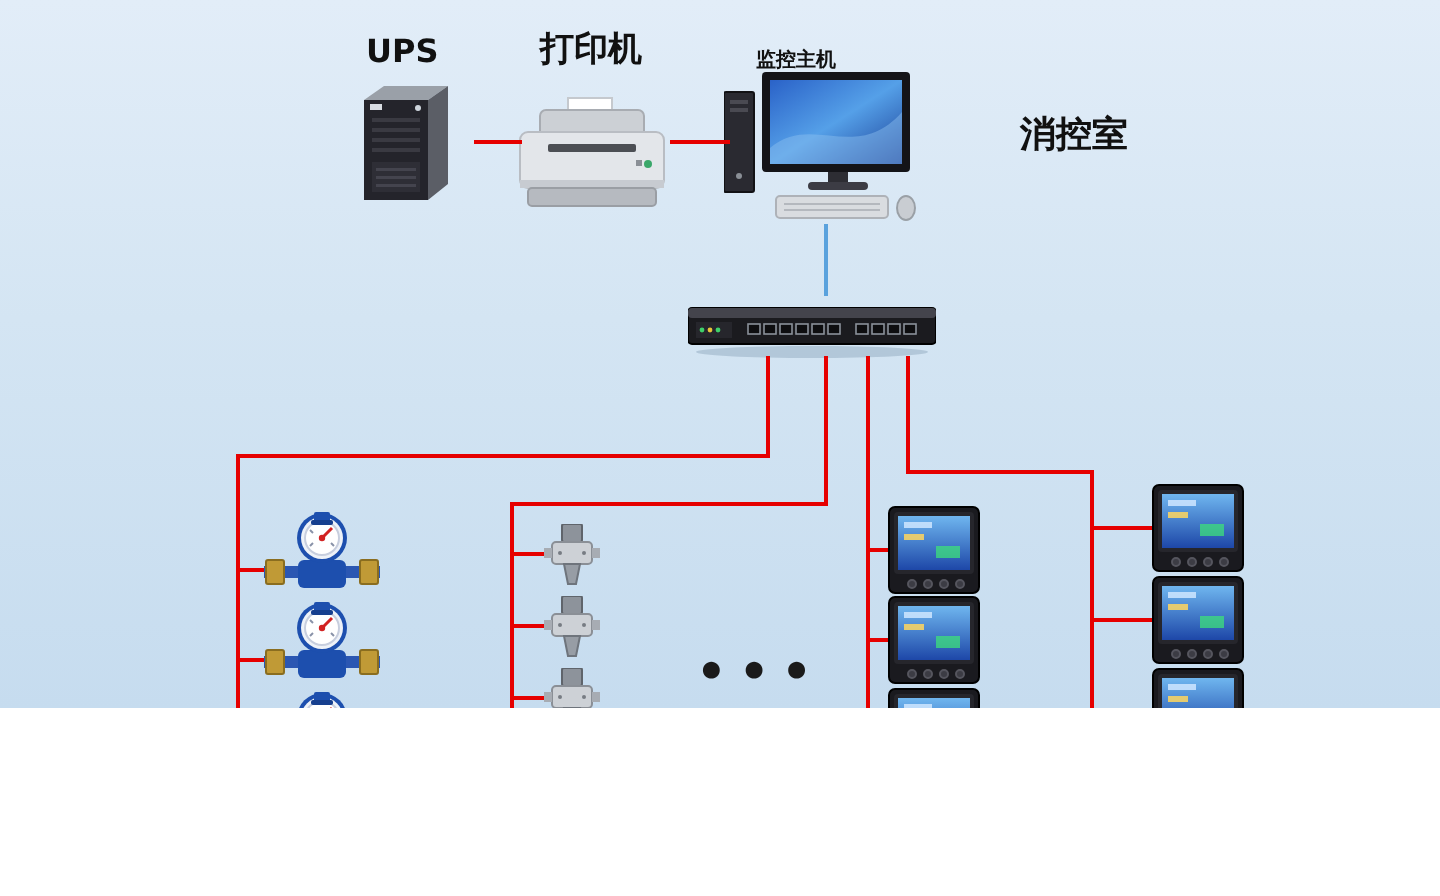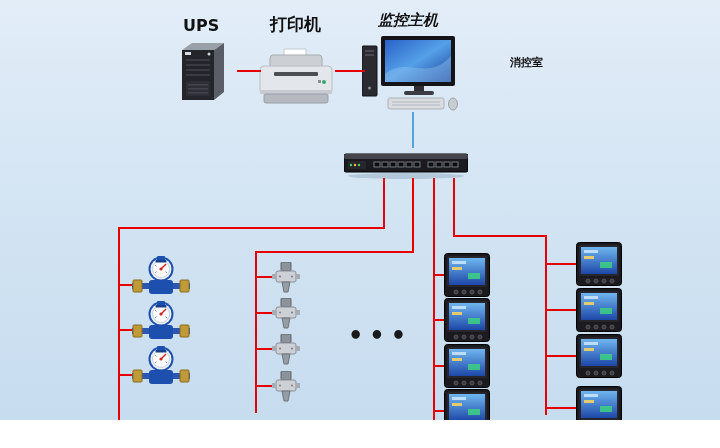--- a/index.html
+++ b/index.html
@@ -6,21 +6,21 @@
     --bg-top:#e2edf8;
     --bg-bottom:#c6dcef;
     --line-red:#e60000;
     --line-blue:#5aa2dd;
     --label-text:#111111;
   }
   html,body{margin:0;padding:0;}
   body{font-family:"DejaVu Sans","Liberation Sans",sans-serif;}
   #canvas{
     position:relative;
-    width:720px;height:420px;
+    width:720px;height:354px;
     overflow:hidden;
     background:linear-gradient(180deg,var(--bg-top) 0%,#d4e5f3 45%,var(--bg-bottom) 100%);
   }
   .line{position:absolute;background:var(--line-red);}
   .line.blue{background:var(--line-blue);}
   .label{
     position:absolute;
     font-weight:bold;
     color:var(--label-text);
     white-space:nowrap;
@@ -91,22 +91,22 @@
       <circle cx="28" cy="39" r="2" fill="#3c3c44" stroke="#55555e"></circle>
       <circle cx="36" cy="39" r="2" fill="#3c3c44" stroke="#55555e"></circle>
     </symbol>
   </defs>
 </svg>
 
 <div id="canvas">
 
   <div class="label" style="left:183px;top:16px;font-size:16px;">UPS</div>
   <div class="label" style="left:270px;top:13px;font-size:17px;font-family:Liberation Serif, serif;">打印机</div>
-  <div class="label" style="left:378px;top:11px;font-size:15px;font-style:italic;">监控主机</div>
-  <div class="label" style="left:510px;top:55px;font-size:11px;">消控室</div>
+  <div class="label" style="left:378px;top:23px;font-size:10px;">监控主机</div>
+  <div class="label" style="left:510px;top:55px;font-size:18px;">消控室</div>
   <div class="ellipsis" style="left:348px;top:324px;">•••</div>
 
   <svg class="dev" style="left:178px;top:40px;" width="58" height="62" viewBox="0 0 58 62">
     <polygon points="4,10 36,10 46,3 14,3" fill="#9aa0a8"></polygon>
     <polygon points="36,10 46,3 46,52 36,60" fill="#5b5e66"></polygon>
     <rect x="4" y="10" width="32" height="50" fill="#24242b"></rect>
     <rect x="7" y="12" width="6" height="3" fill="#d8dce2"></rect>
     <circle cx="31" cy="14" r="1.5" fill="#cfd6de"></circle>
     <rect x="8" y="19" width="24" height="2" fill="#3a3a42"></rect>
     <rect x="8" y="24" width="24" height="2" fill="#3a3a42"></rect>

